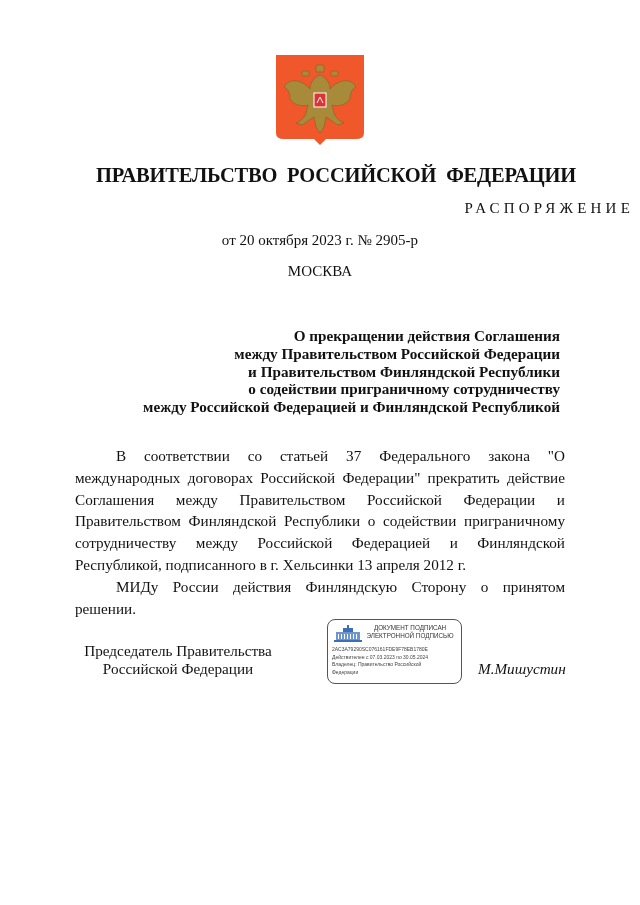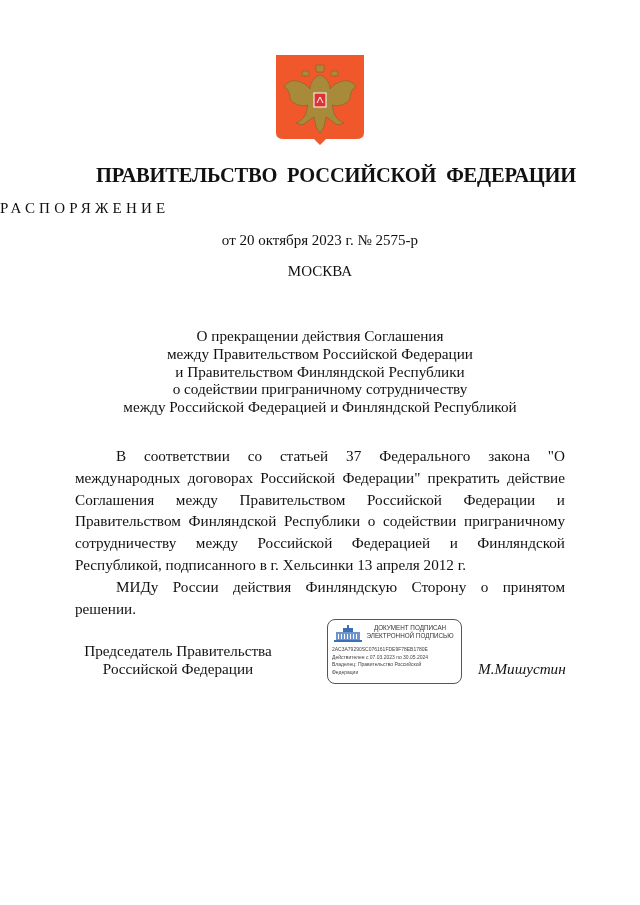--- a/index.html
+++ b/index.html
@@ -1,22 +1,22 @@
 <!DOCTYPE html>
 <html><head>
   <meta charset="utf-8">
   <style>
     html, body { margin: 0; padding: 0; background: #ffffff; }
     body { width: 640px; height: 905px; position: relative; overflow: hidden; font-family: "Liberation Serif", "DejaVu Serif", serif; color: #111; }
     .emblem { position: absolute; left: 276px; top: 55px; width: 88px; height: 90px; }
     .title { position: absolute; left: 0; right: 0; top: 164px; text-align: center; font-weight: bold; font-size: 20.5px; word-spacing: 5px; letter-spacing: -0.2px; padding-left: 32px; }
-    .doctype { position: absolute; left: 0; right: 6px; top: 200px; text-align: left; font-size: 15px; letter-spacing: 4.2px; }
+    .doctype { position: absolute; left: 0; right: 6px; top: 200px; text-align: right; font-size: 15px; letter-spacing: 4.2px; }
     .docdate { position: absolute; left: 0; right: 0; top: 232px; text-align: center; font-size: 15px; }
     .city { position: absolute; left: 0; right: 0; top: 263px; text-align: center; font-size: 15px; }
-    .subject { position: absolute; left: 80px; right: 80px; top: 327px; text-align: center; font-weight: normal; font-size: 15.2px; line-height: 17.8px; }
+    .subject { position: absolute; left: 80px; right: 80px; top: 327px; text-align: right; font-weight: bold; font-size: 15.2px; line-height: 17.8px; }
     .body { position: absolute; left: 75px; width: 490px; top: 445px; font-size: 15.2px; line-height: 21.8px; text-align: justify; }
     .body p { margin: 0; text-indent: 41px; }
     .signer-title { position: absolute; left: 78px; width: 200px; top: 642px; font-size: 15.2px; line-height: 18px; text-align: center; }
     .signer-name { position: absolute; left: 478px; top: 660px; font-size: 15.2px; font-style: italic; }
     .stamp { position: absolute; left: 327px; top: 619px; width: 135px; height: 65px; border: 1.5px solid #555; border-radius: 8px; font-family: "Liberation Sans", "DejaVu Sans", sans-serif; color: #333; box-sizing: border-box; }
     .stamp-icon { position: absolute; left: 6px; top: 4px; width: 28px; height: 18px; }
     .stamp-head { position: absolute; left: 34px; right: 3px; top: 4px; text-align: center; font-size: 6.3px; line-height: 8px; }
     .stamp-lines { position: absolute; left: 4px; right: 3px; top: 26px; font-size: 5px; line-height: 7.5px; color: #444; }
     .stamp-lines div { white-space: nowrap; }
   </style>
@@ -32,21 +32,21 @@
       <rect x="55" y="16" width="7" height="5" rx="1"></rect>
       <path d="M44 20 C38 22 34 28 34 34 L30 30 C22 24 12 24 8 32 C12 34 14 38 14 44 C18 50 26 52 32 50 L30 58 C28 64 24 66 20 68 L26 70 C30 68 34 64 38 62 L40 72 L44 78 L48 72 L50 62 C54 64 58 68 62 70 L68 68 C64 66 60 64 58 58 L56 50 C62 52 70 50 74 44 C74 38 76 34 80 32 C76 24 66 24 58 30 L54 34 C54 28 50 22 44 20 Z"></path>
     </g>
     <rect x="38" y="38" width="12" height="14" fill="#d33" stroke="#fff" stroke-width="1"></rect>
     <path d="M41 48 L44 42 L47 48" stroke="#fff" stroke-width="1" fill="none"></path>
   </svg>
 </div>
 
 <div class="title">ПРАВИТЕЛЬСТВО РОССИЙСКОЙ ФЕДЕРАЦИИ</div>
 <div class="doctype">РАСПОРЯЖЕНИЕ</div>
-<div class="docdate">от 20 октября 2023 г. № 2575-р</div>
+<div class="docdate">от 20 октября 2023 г. № 2905-р</div>
 <div class="city">МОСКВА</div>
 
 <div class="subject">
   <div>О прекращении действия Соглашения</div>
   <div>между Правительством Российской Федерации</div>
   <div>и Правительством Финляндской Республики</div>
   <div>о содействии приграничному сотрудничеству</div>
   <div>между Российской Федерацией и Финляндской Республикой</div>
 </div>
 

